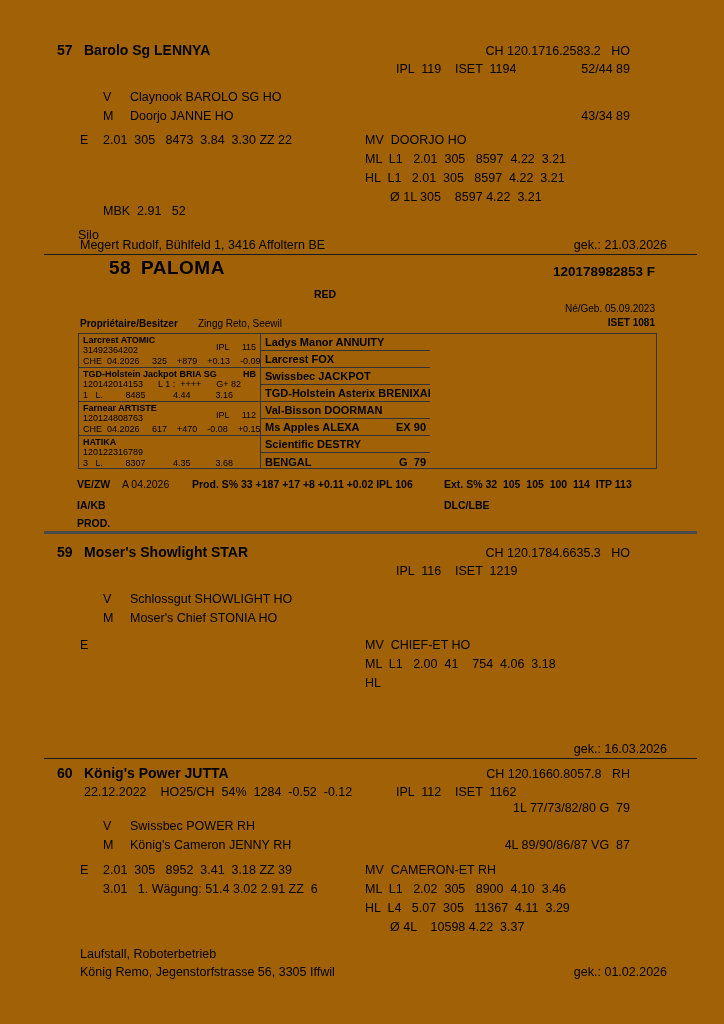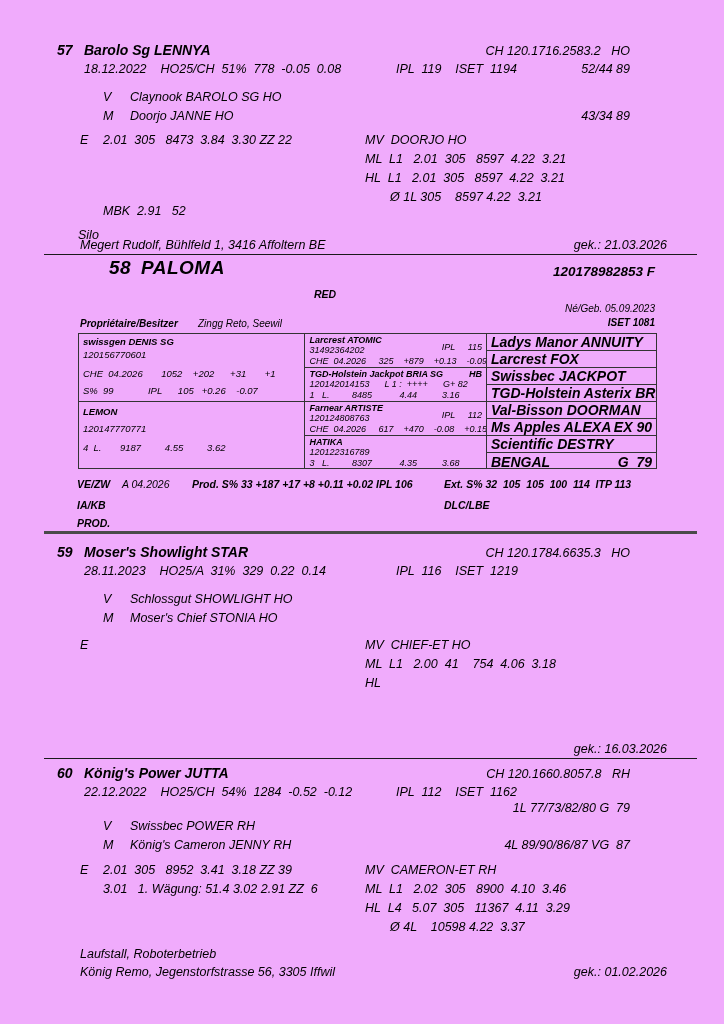--- a/index.html
+++ b/index.html
@@ -1,18 +1,18 @@
 <!DOCTYPE html>
 <html><head>
 <meta charset="utf-8">
 <style>
   html,body{margin:0;padding:0;background:#ffffff;}
   .page{
-    position:relative;width:724px;height:1024px;background:#f0abfc;overflow:hidden;
-    font-family:"Liberation Sans","DejaVu Sans",sans-serif;color:#000;font-style:italic;
+    position:relative;width:724px;height:1024px;background:#a16207;overflow:hidden;
+    font-family:"Liberation Sans","DejaVu Sans",sans-serif;color:#000;
   }
   .ln{position:absolute;white-space:pre;font-size:12.5px;line-height:14px;}
   .b{font-weight:bold;}
   .r{text-align:center;}
   .h1{font-size:14px;font-weight:bold;}
   .h2{font-size:19px;font-weight:bold;letter-spacing:.5px;}
   .idbig{font-size:13.5px;font-weight:bold;}
   .sm{font-size:10px;}
   .xs{font-size:10.5px;}
   .hr{position:absolute;left:44px;right:27px;border-top:1.7px solid #1a1a1a;height:0;}
@@ -26,32 +26,31 @@
   .pcell:last-child{border-bottom:none;}
   .tl{position:absolute;left:4px;white-space:pre;}
   .tr{position:absolute;right:4px;white-space:pre;}
   .tn{font-weight:bold;}
   .c1{width:227px;}
   .c2{width:182px;}
   .c3{width:169px;}
   .c1 .pcell{height:68px;}
   .c2 .pcell{height:34px;font-size:9px;}
   .c3 .pcell{height:17px;display:flex;align-items:center;justify-content:space-between;
-             padding:0 4px;font-size:14px;font-weight:bold;white-space:pre;}
+             padding:0 4px;font-size:11px;font-weight:bold;white-space:pre;}
 </style>
 </head>
 <body>
 
 <div class="page">
 
   <div class="ln h1" style="left:57px;top:43px">57</div>
   <div class="ln h1" style="left:84px;top:43px">Barolo Sg LENNYA</div>
   <div class="ln r" style="right:94px;top:44px">CH 120.1716.2583.2   HO</div>
 
-  <div class="ln" style="left:84px;top:62px">18.12.2022    HO25/CH  51%  778  -0.05  0.08</div>
   <div class="ln" style="left:396px;top:62px">IPL  119    ISET  1194</div>
   <div class="ln r" style="right:94px;top:62px">52/44 89</div>
 
   <div class="ln" style="left:103px;top:90px">V</div>
   <div class="ln" style="left:130px;top:90px">Claynook BAROLO SG HO</div>
   <div class="ln" style="left:103px;top:109px">M</div>
   <div class="ln" style="left:130px;top:109px">Doorjo JANNE HO</div>
   <div class="ln r" style="right:94px;top:109px">43/34 89</div>
 
   <div class="ln" style="left:80px;top:133px">E</div>
@@ -72,33 +71,20 @@
   <div class="ln idbig r" style="right:69px;top:265px">120178982853 F</div>
 
   <div class="ln xs b" style="left:314px;top:287px">RED</div>
   <div class="ln sm r" style="right:69px;top:302px">Né/Geb. 05.09.2023</div>
 
   <div class="ln sm b" style="left:80px;top:317px">Propriétaire/Besitzer</div>
   <div class="ln sm" style="left:198px;top:317px">Zingg Reto, Seewil</div>
   <div class="ln sm b r" style="right:69px;top:316px">ISET 1081</div>
 
   <div class="ped">
-    <div class="pcol c1">
-      <div class="pcell">
-        <span class="tl tn" style="top:2px">swissgen DENIS SG</span>
-        <span class="tl" style="top:15px">120156770601</span>
-        <span class="tl" style="top:34px">CHE  04.2026       1052    +202      +31       +1</span>
-        <span class="tl" style="top:51px">S%  99             IPL      105   +0.26    -0.07</span>
-      </div>
-      <div class="pcell">
-        <span class="tl tn" style="top:4px">LEMON</span>
-        <span class="tl" style="top:21px">120147770771</span>
-        <span class="tl" style="top:40px">4  L.       9187         4.55         3.62</span>
-      </div>
-    </div>
     <div class="pcol c2">
       <div class="pcell">
         <span class="tl tn" style="top:1px">Larcrest ATOMIC</span>
         <span class="tl" style="top:11px">31492364202</span>
         <span class="tr" style="top:8px">IPL     115</span>
         <span class="tl" style="top:22px">CHE  04.2026     325    +879    +0.13    -0.09</span>
       </div>
       <div class="pcell">
         <span class="tl tn" style="top:1px">TGD-Holstein Jackpot BRIA SG</span>
         <span class="tr tn" style="top:1px">HB</span>
@@ -159,21 +145,20 @@
   <div class="ln xs b" style="left:444px;top:477px">Ext. S% 32  105  105  100  114  ITP 113</div>
   <div class="ln xs b" style="left:77px;top:498px">IA/KB</div>
   <div class="ln xs b" style="left:444px;top:498px">DLC/LBE</div>
   <div class="ln xs b" style="left:77px;top:516px">PROD.</div>
   <div class="hr thick" style="top:531px"></div>
 
   <div class="ln h1" style="left:57px;top:545px">59</div>
   <div class="ln h1" style="left:84px;top:545px">Moser's Showlight STAR</div>
   <div class="ln r" style="right:94px;top:546px">CH 120.1784.6635.3   HO</div>
 
-  <div class="ln" style="left:84px;top:564px">28.11.2023    HO25/A  31%  329  0.22  0.14</div>
   <div class="ln" style="left:396px;top:564px">IPL  116    ISET  1219</div>
 
   <div class="ln" style="left:103px;top:592px">V</div>
   <div class="ln" style="left:130px;top:592px">Schlossgut SHOWLIGHT HO</div>
   <div class="ln" style="left:103px;top:611px">M</div>
   <div class="ln" style="left:130px;top:611px">Moser's Chief STONIA HO</div>
 
   <div class="ln" style="left:80px;top:638px">E</div>
   <div class="ln" style="left:365px;top:638px">MV  CHIEF-ET HO</div>
   <div class="ln" style="left:365px;top:657px">ML  L1   2.00  41    754  4.06  3.18</div>

